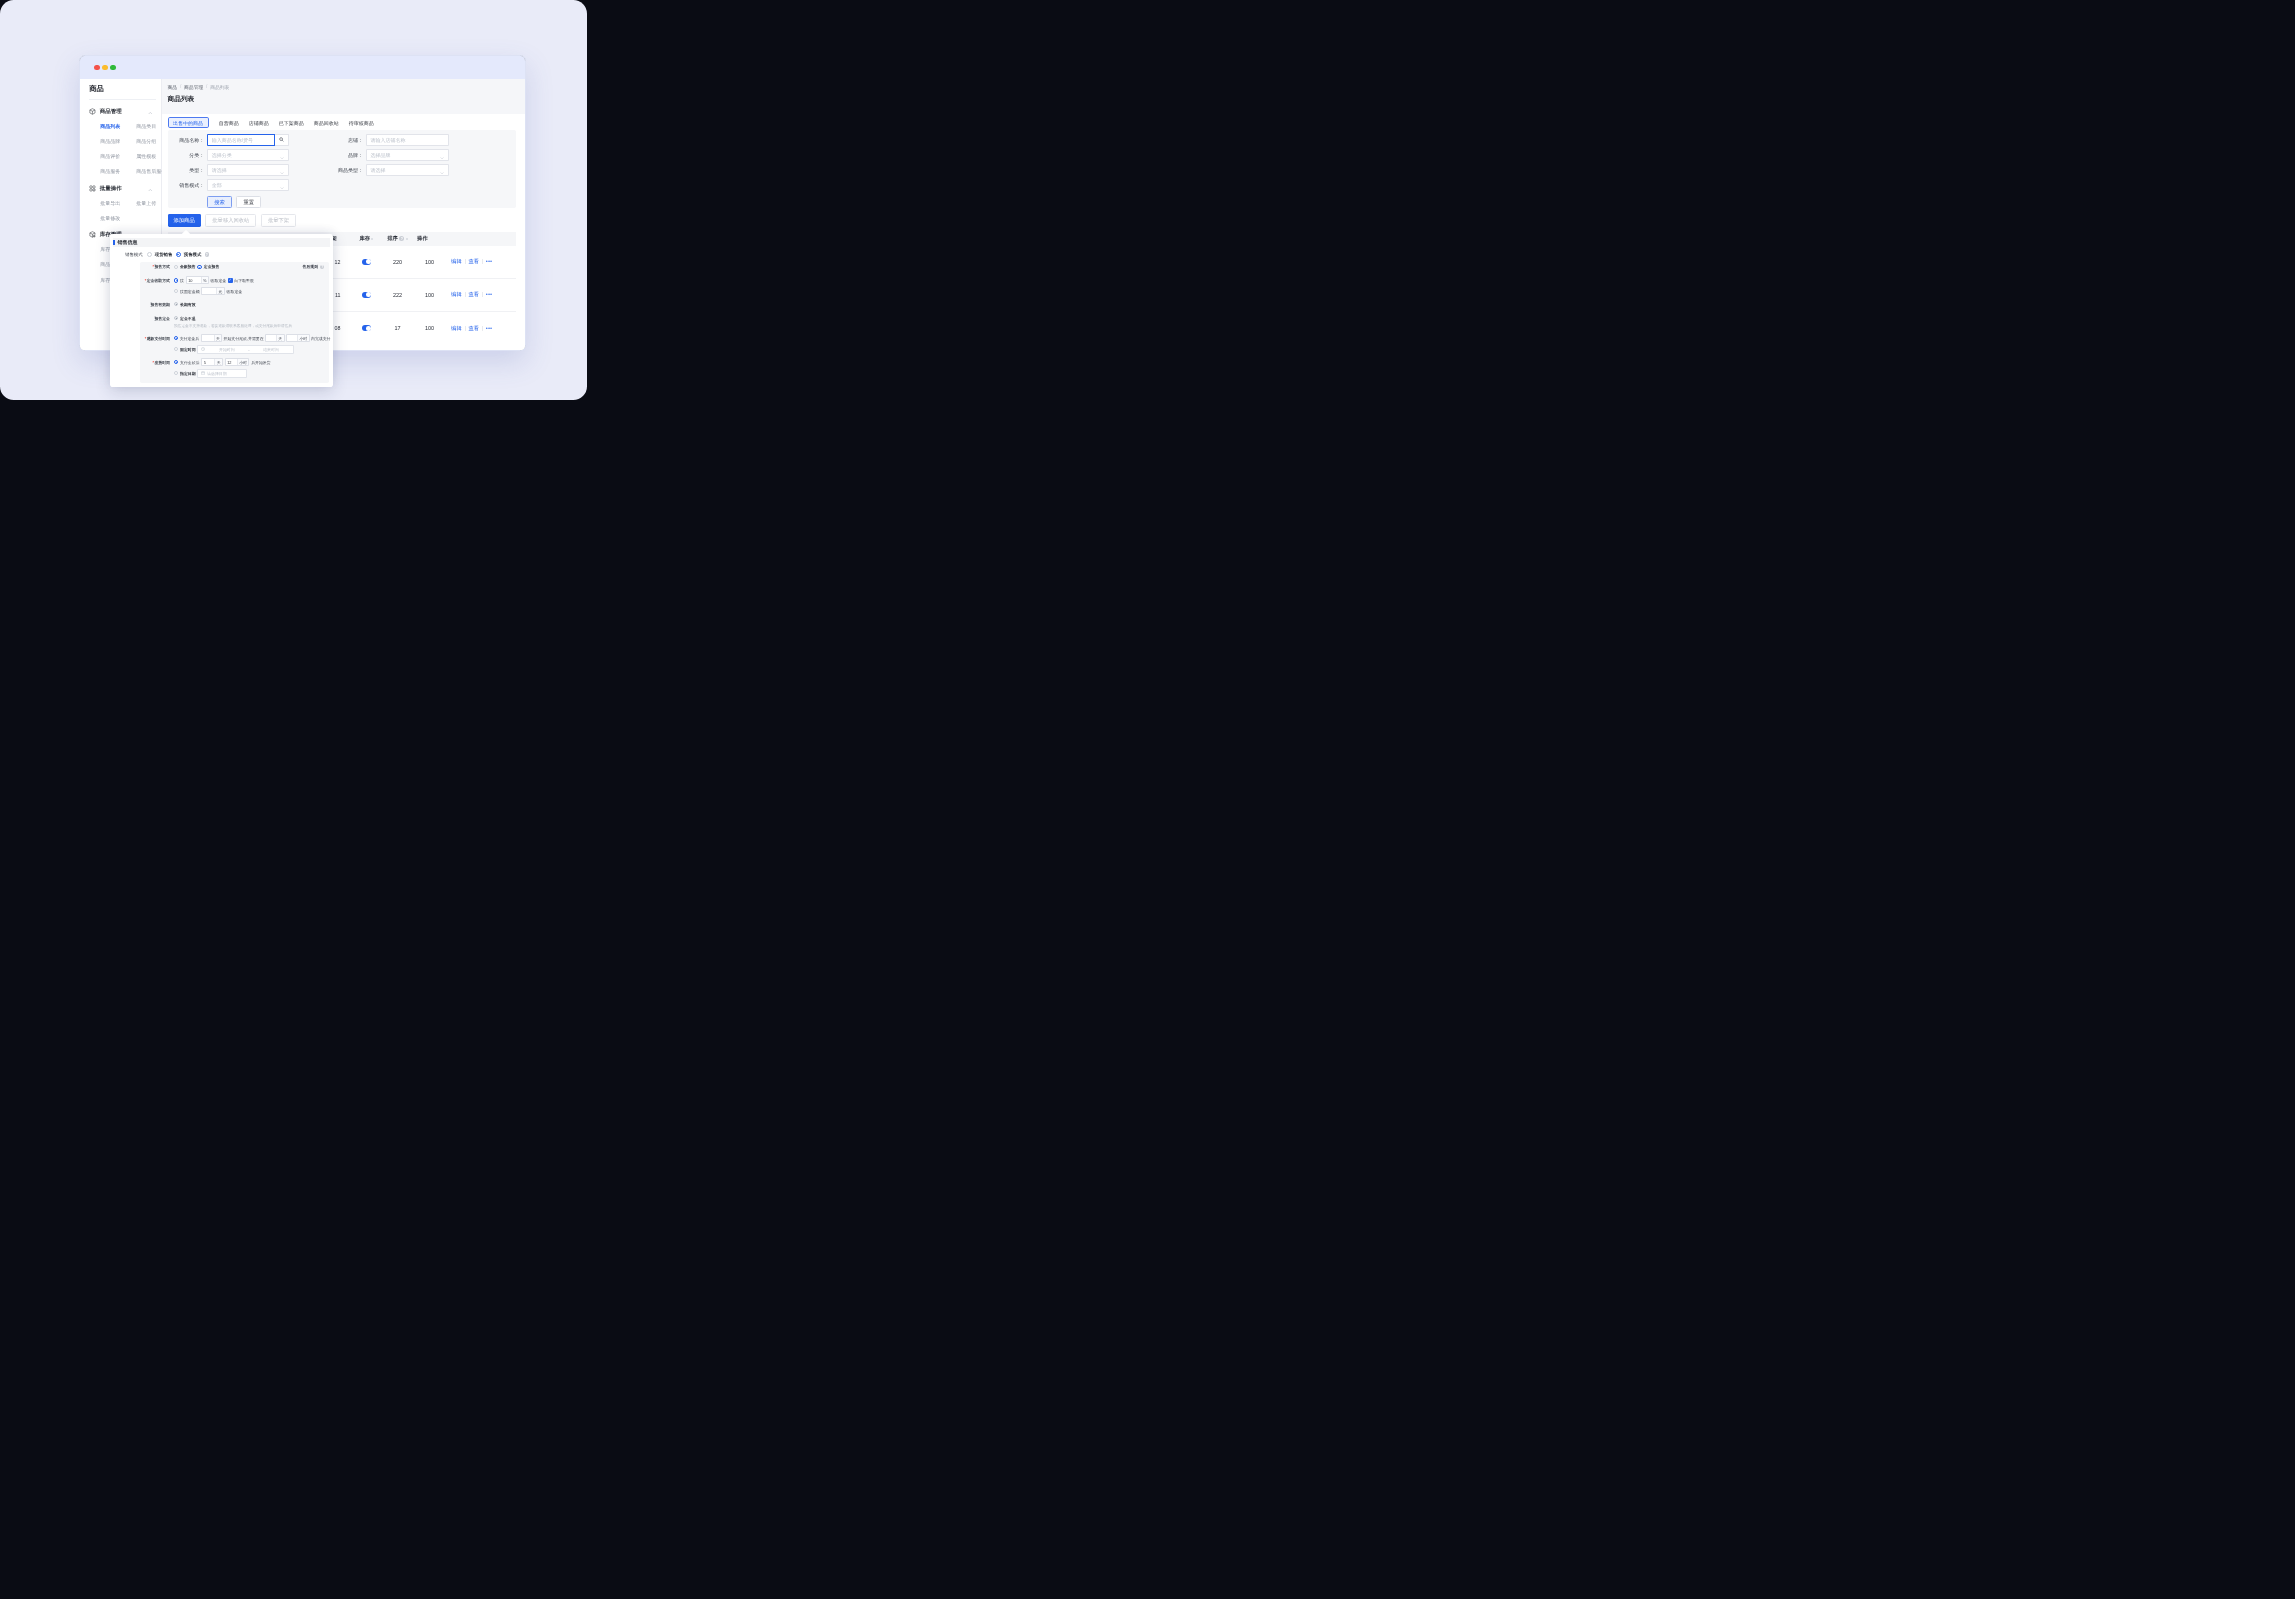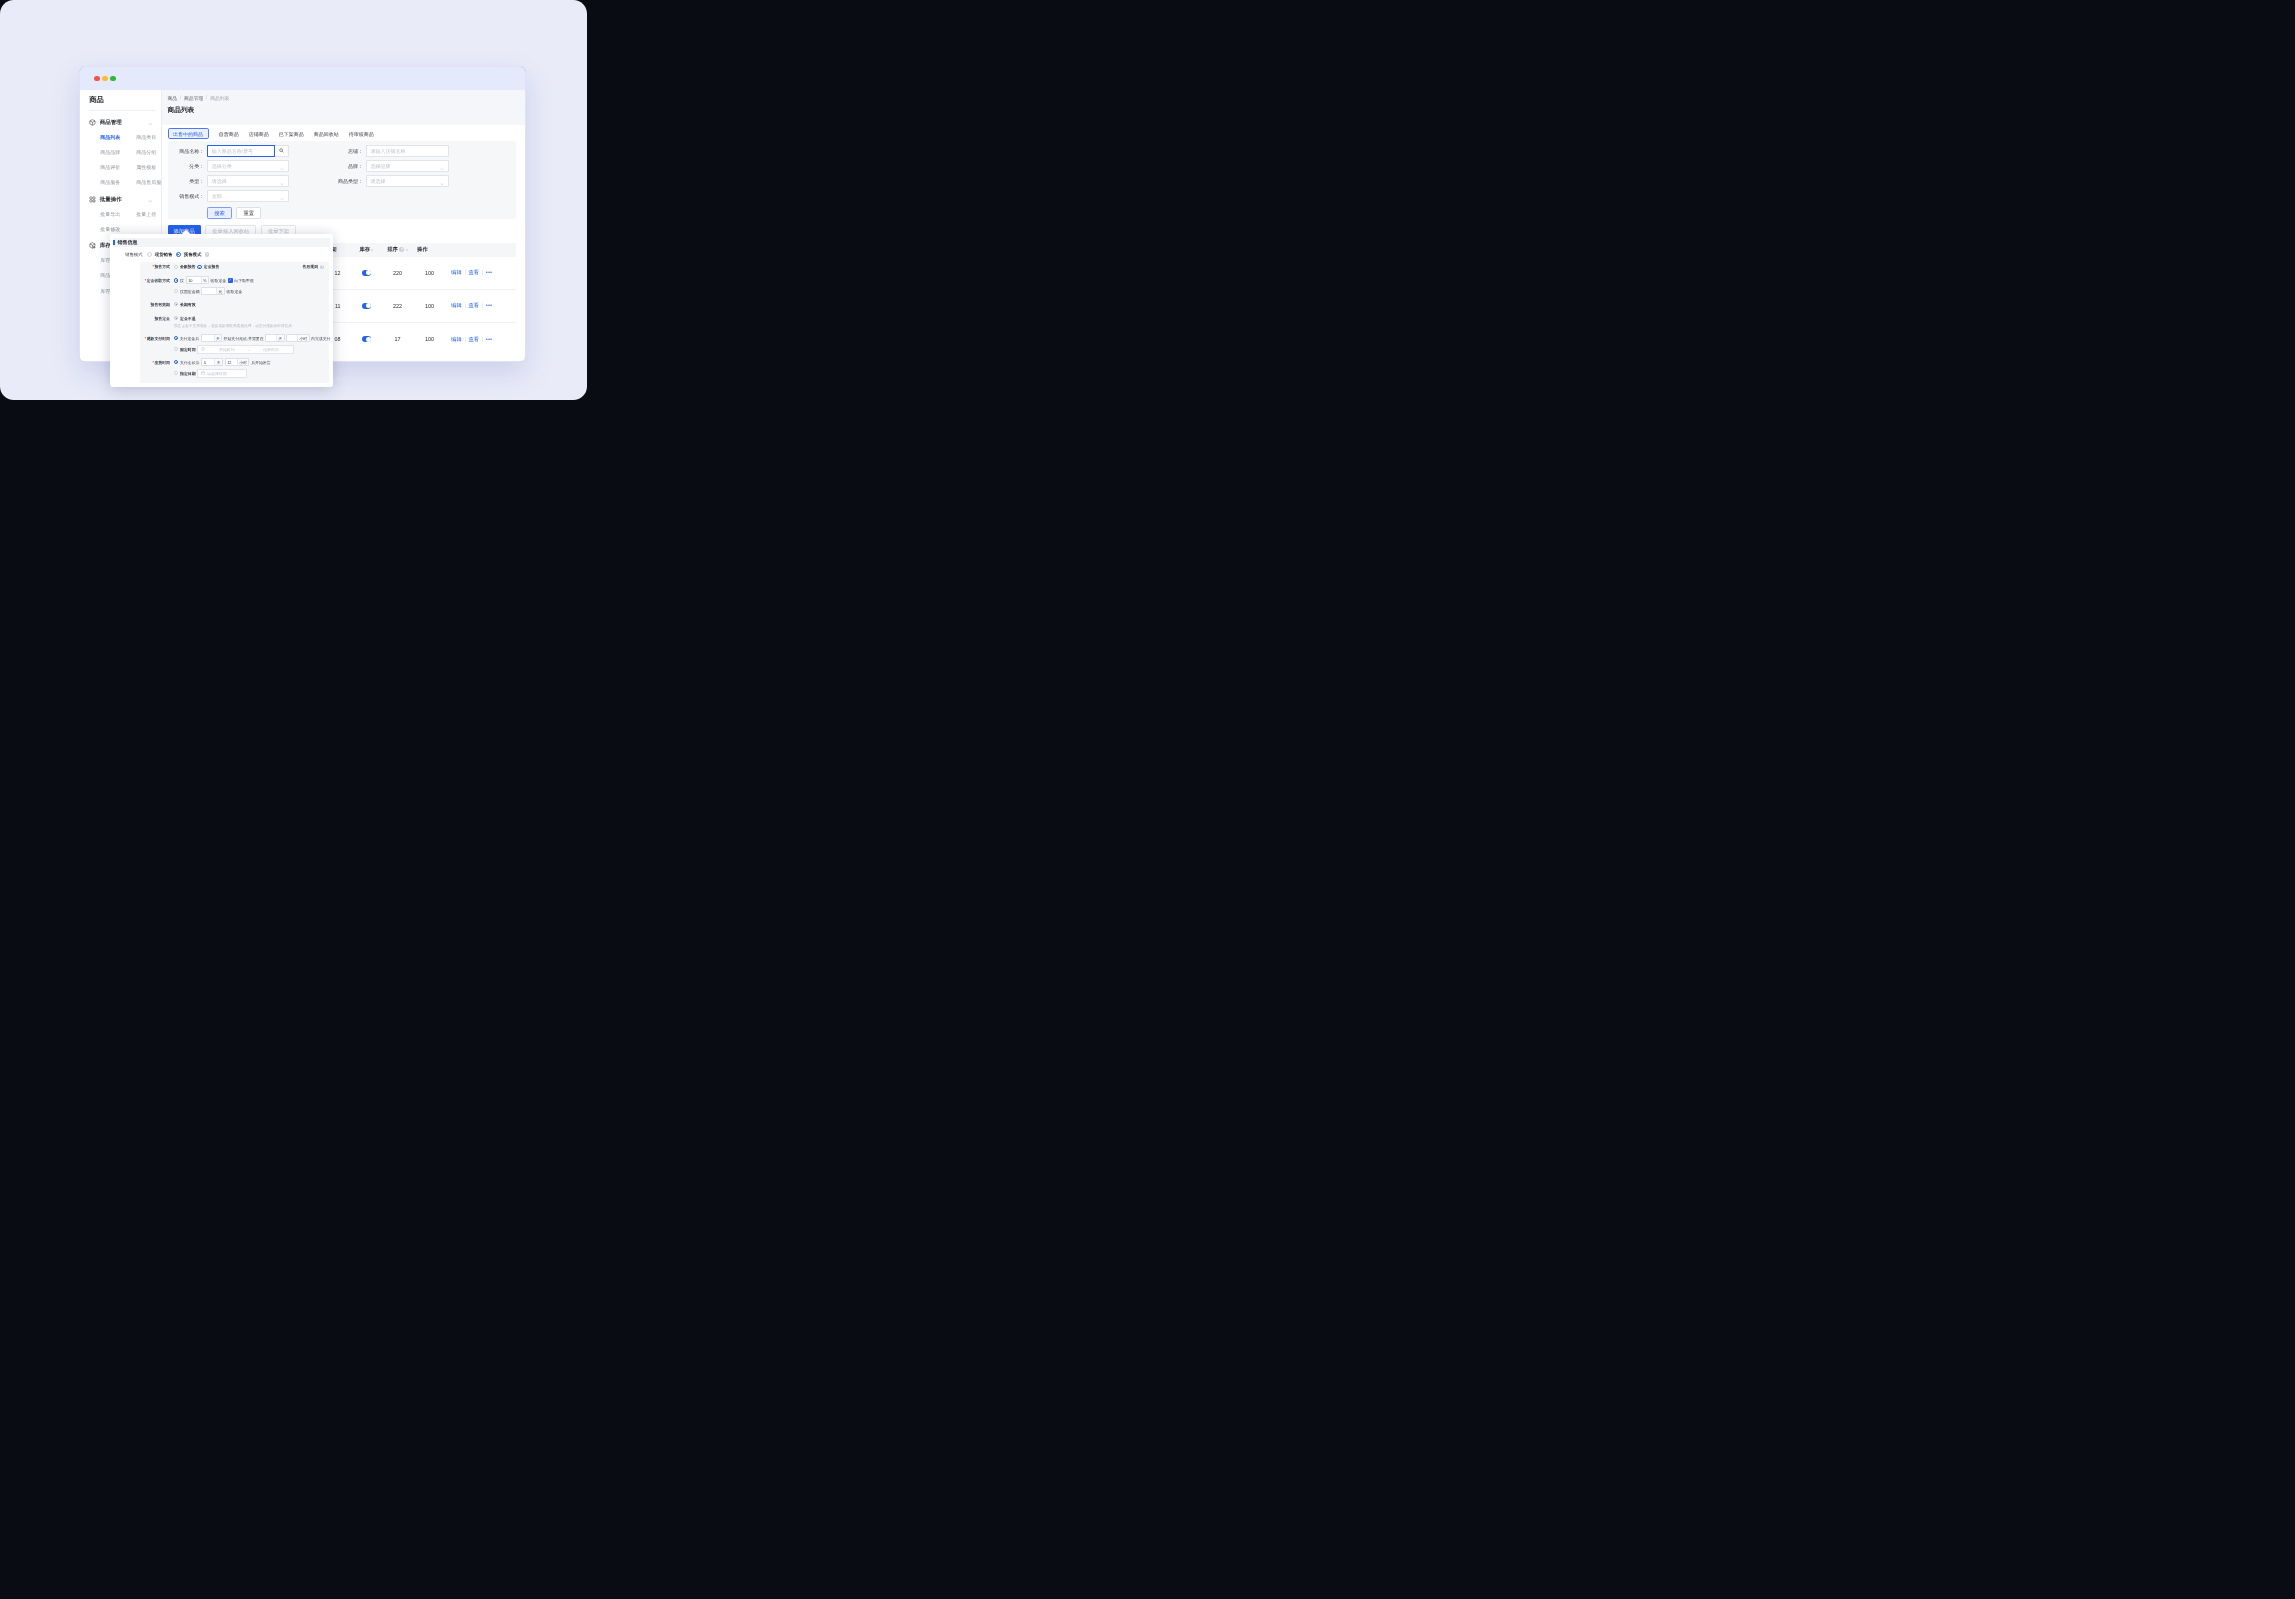--- a/index.html
+++ b/index.html
@@ -1,21 +1,21 @@
 <!DOCTYPE html>
 <html style="font-size:7.3px"><head>
 <meta charset="utf-8">
 <style>
   * { margin:0; padding:0; box-sizing:border-box; font-family:"Liberation Sans","DejaVu Sans",sans-serif; }
   html,body { width:587px; height:400px; background:#0a0c14; overflow:hidden; }
   .stage { position:relative; width:587px; height:400px; background:#0a0c14; }
   .canvas { position:absolute; inset:0; background:#e9ebf8; border-radius:13.8px; overflow:hidden; }
 
   
-  .window { position:absolute; left:79px; top:66px; width:447px; height:296px;
+  .window { position:absolute; left:79px; top:55px; width:447px; height:296px;
             background:#a3a3a3; border-radius:5.5px; border:0.5px solid #dde2f4;
             box-shadow:0 11px 27.5px rgba(70,90,170,.18); overflow:hidden; }
   .topbar { position:absolute; left:0; top:0; right:0; height:23px; background:#e4e9fc; }
   .dot { position:absolute; top:8.7px; width:5.5px; height:5.5px; border-radius:50%; }
   .dot.r { left:14.2px; background:#f4524a; }
   .dot.y { left:22px; background:#fbbc2e; }
   .dot.g { left:30px; background:#2fba39; }
   .wbody { position:absolute; left:0; top:23px; right:0; bottom:0; background:#fff; }
 
   

